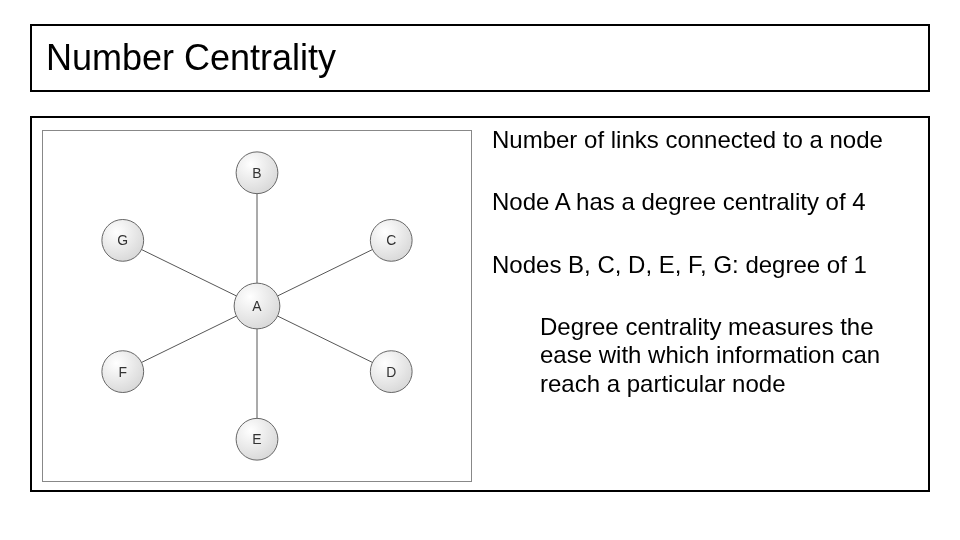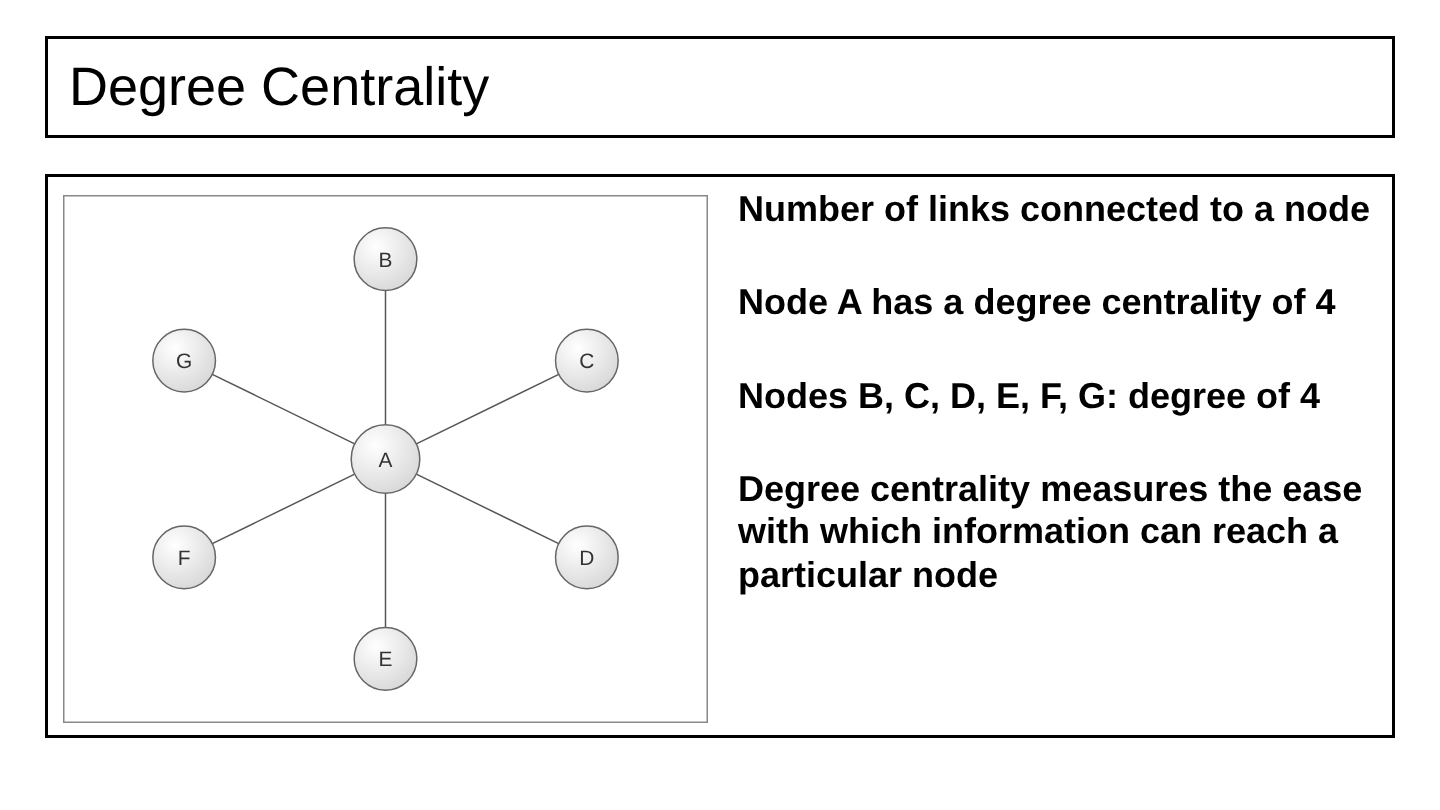--- a/index.html
+++ b/index.html
@@ -43,41 +43,41 @@
   .diagram svg { width: 100%; height: 100%; }
   .text-col {
     position: absolute;
     top: 8px;
     left: 460px;
     width: 430px;
     font-size: 24px;
     line-height: 1.18;
     color: #000;
   }
-  .para { margin-bottom: 34px; font-weight: bold; }
-  .para:last-child { margin-bottom: 0; }
+  .para { margin-bottom: 34px; }
+  .para:last-child { margin-bottom: 0; margin-left: 48px; }
   .node-circle {
     fill: url(#grad);
     stroke: #666;
     stroke-width: 1;
   }
   .node-label {
     font-family: Arial, sans-serif;
     font-size: 14px;
     fill: #333;
     text-anchor: middle;
     dominant-baseline: central;
   }
   .edge { stroke: #555; stroke-width: 1; }
 </style>
 </head>
 <body>
 
 <div class="title-box">
-  <span>Degree Centrality</span>
+  <span>Number Centrality</span>
 </div>
 
 <div class="content-box">
 
   <div class="diagram">
     <svg viewBox="0 0 430 352">
       <defs>
         <radialGradient id="grad" cx="35%" cy="30%" r="75%">
           <stop offset="0%" stop-color="#ffffff"></stop>
           <stop offset="100%" stop-color="#d8d8d8"></stop>
@@ -106,17 +106,17 @@
           <text x="80" y="110" class="node-label">G</text>
           <circle cx="215" cy="176" r="23" class="node-circle"></circle>
           <text x="215" y="176" class="node-label">A</text>
         </g>
     </svg>
   </div>
 
   <div class="text-col">
     <p class="para">Number of links connected to a node</p>
     <p class="para">Node A has a degree centrality of 4</p>
-    <p class="para">Nodes B, C, D, E, F, G: degree of 4</p>
+    <p class="para">Nodes B, C, D, E, F, G: degree of 1</p>
     <p class="para">Degree centrality measures the ease with which information can reach a particular node</p>
   </div>
 
 </div>
 
 </body></html>

